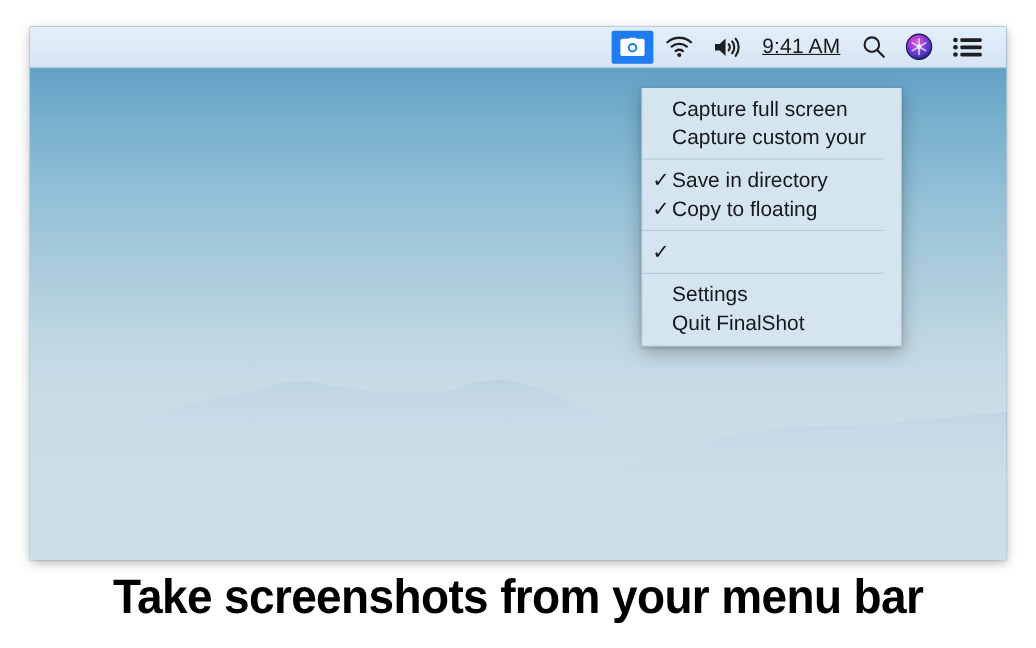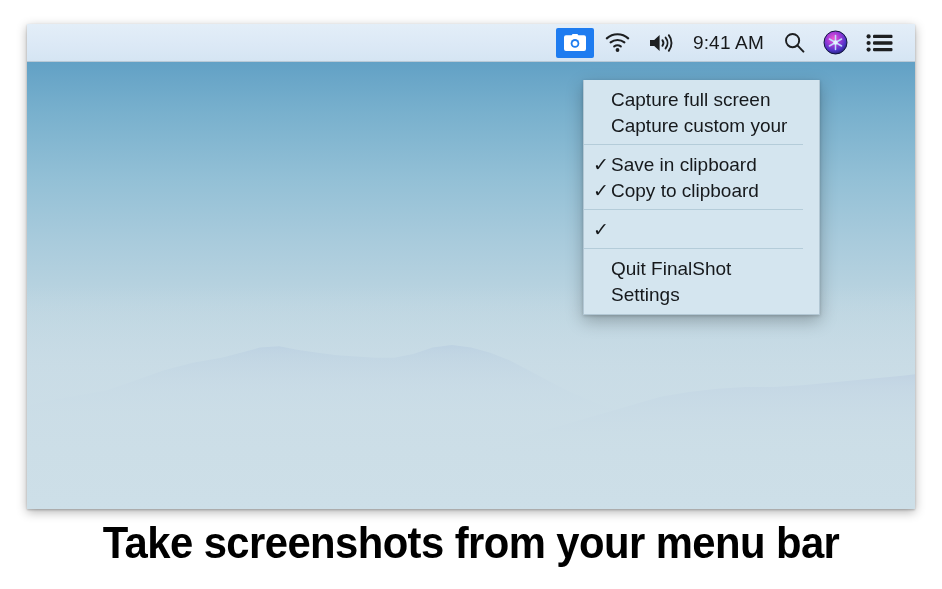--- a/index.html
+++ b/index.html
@@ -128,20 +128,21 @@
     box-sizing: border-box;
     padding-right: 12px;
   }
   .mb-item {
     height: 38px;
     display: flex;
     align-items: center;
     justify-content: center;
     padding: 0 9px;
     color: #1d1f21;
+    text-decoration: underline;
   }
   #mb-camera {
     background: #1e7cf0;
     padding: 0 7px;
     height: 30px;
     border-radius: 2px;
     margin-right: 2px;
   }
   #mb-clock {
     font-size: 19px;
@@ -302,45 +303,45 @@
         <span class="menu-check"></span>
         <span class="menu-label">Capture custom your</span>
       </div>
     </div>
 
     <div class="menu-sep"></div>
 
     <div class="menu-group">
       <div class="menu-item">
         <span class="menu-check">✓</span>
-        <span class="menu-label">Save in clipboard</span>
+        <span class="menu-label">Save in directory</span>
       </div>
       <div class="menu-item">
         <span class="menu-check">✓</span>
-        <span class="menu-label">Copy to clipboard</span>
+        <span class="menu-label">Copy to floating</span>
       </div>
     </div>
 
     <div class="menu-sep"></div>
 
     <div class="menu-group">
       <div class="menu-item">
         <span class="menu-check">✓</span>
       </div>
     </div>
 
     <div class="menu-sep"></div>
 
     <div class="menu-group">
+      <div class="menu-item">
+        <span class="menu-check"></span>
+        <span class="menu-label">Settings</span>
+      </div>
       <div class="menu-item">
         <span class="menu-check"></span>
         <span class="menu-label">Quit FinalShot</span>
       </div>
-      <div class="menu-item">
-        <span class="menu-check"></span>
-        <span class="menu-label">Settings</span>
-      </div>
     </div>
 
   </div>
 </div>
 
 <div id="caption">Take screenshots from your menu bar</div>
 
 </body></html>

